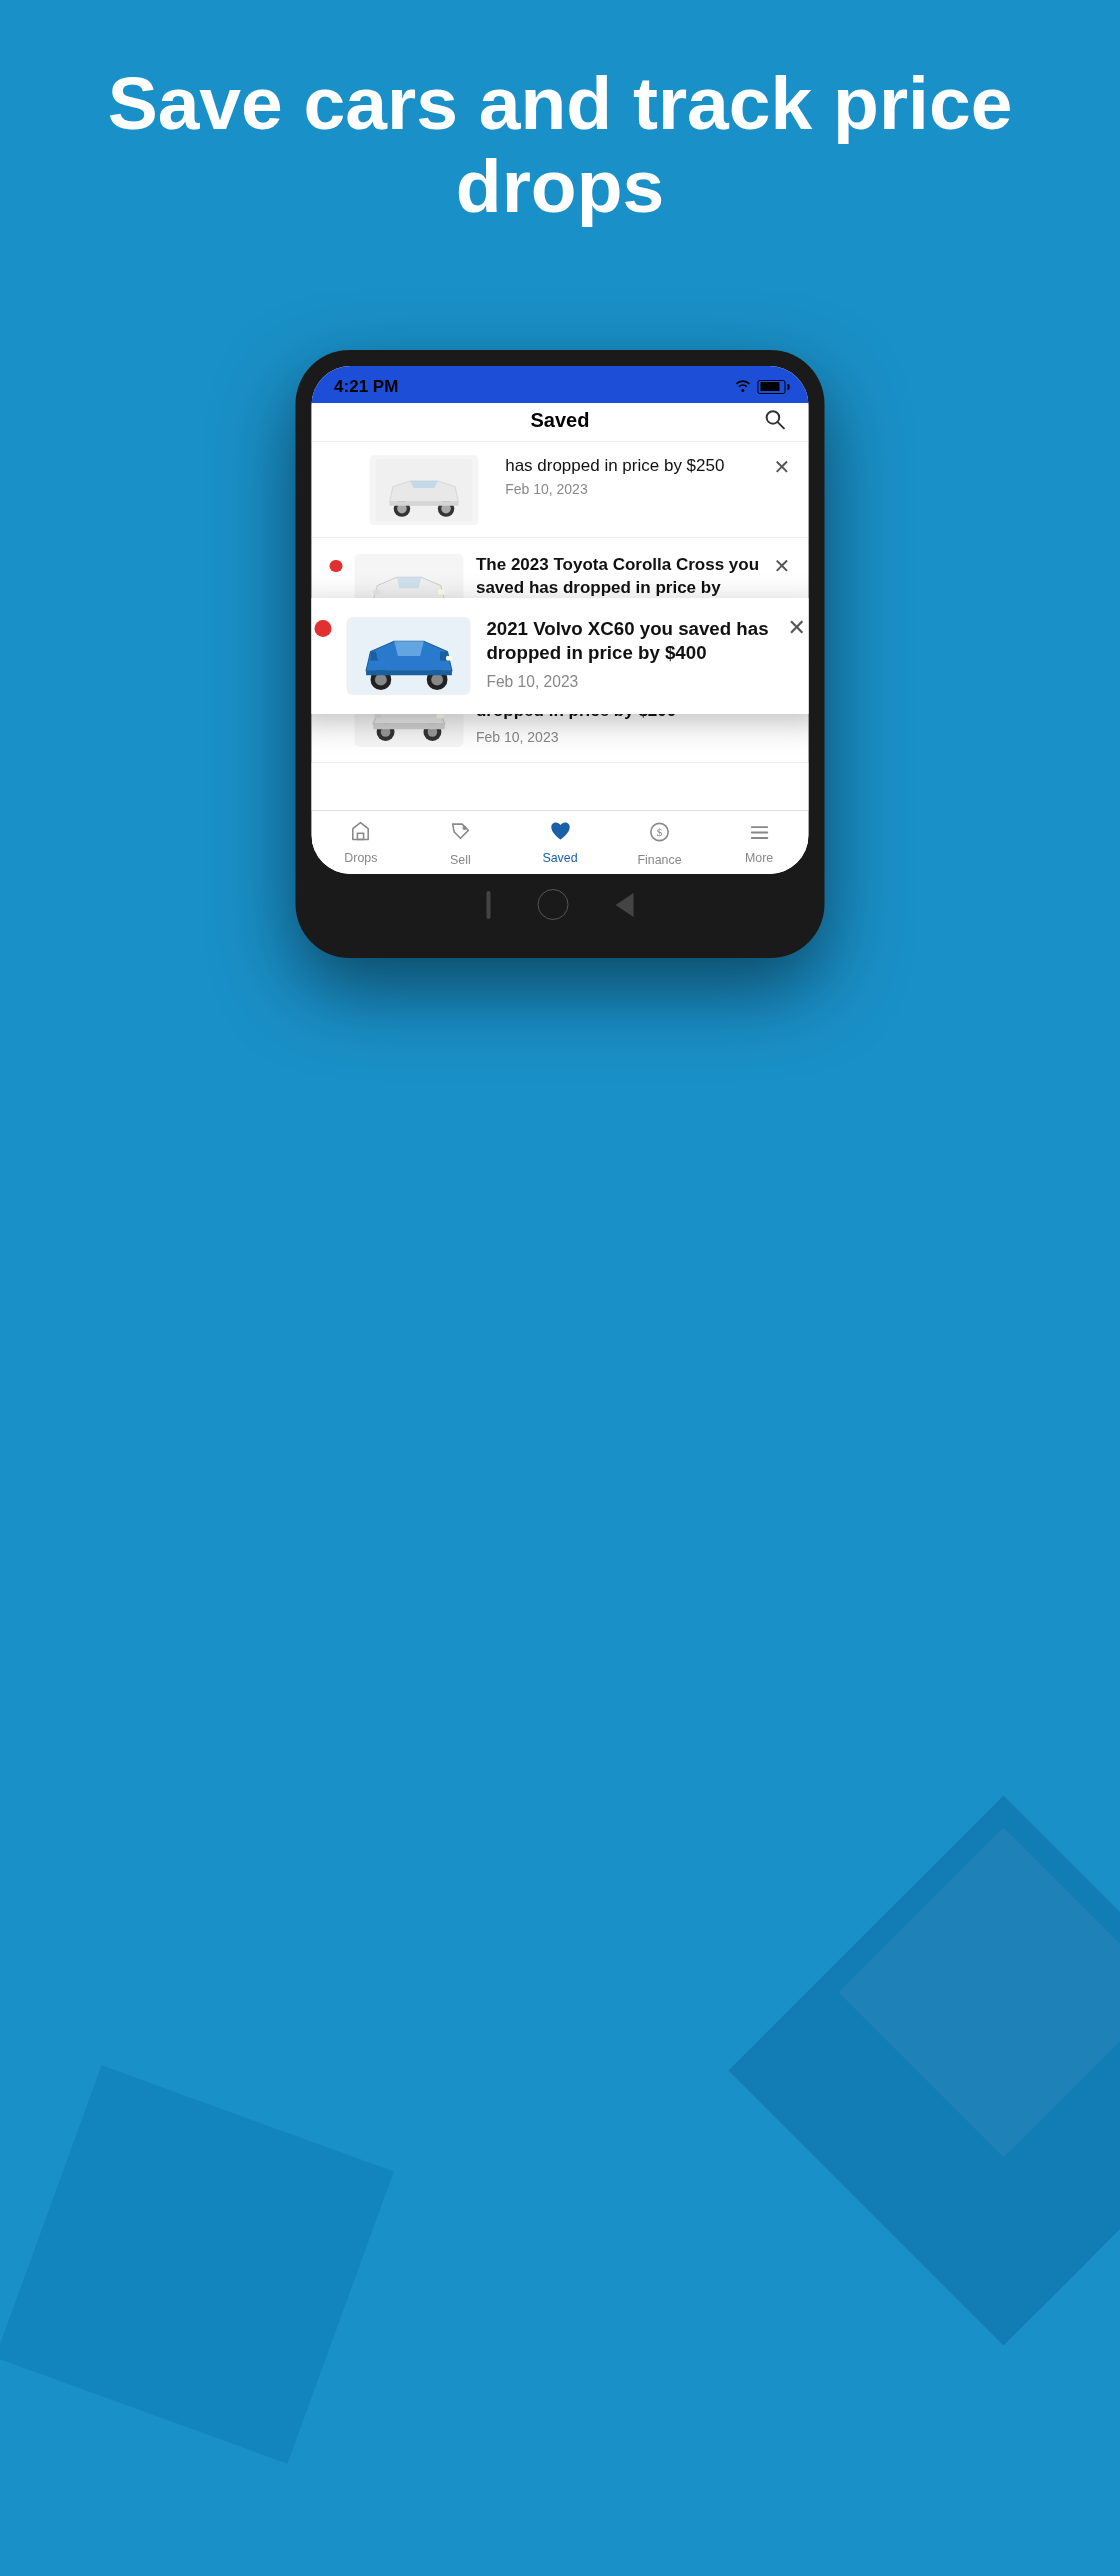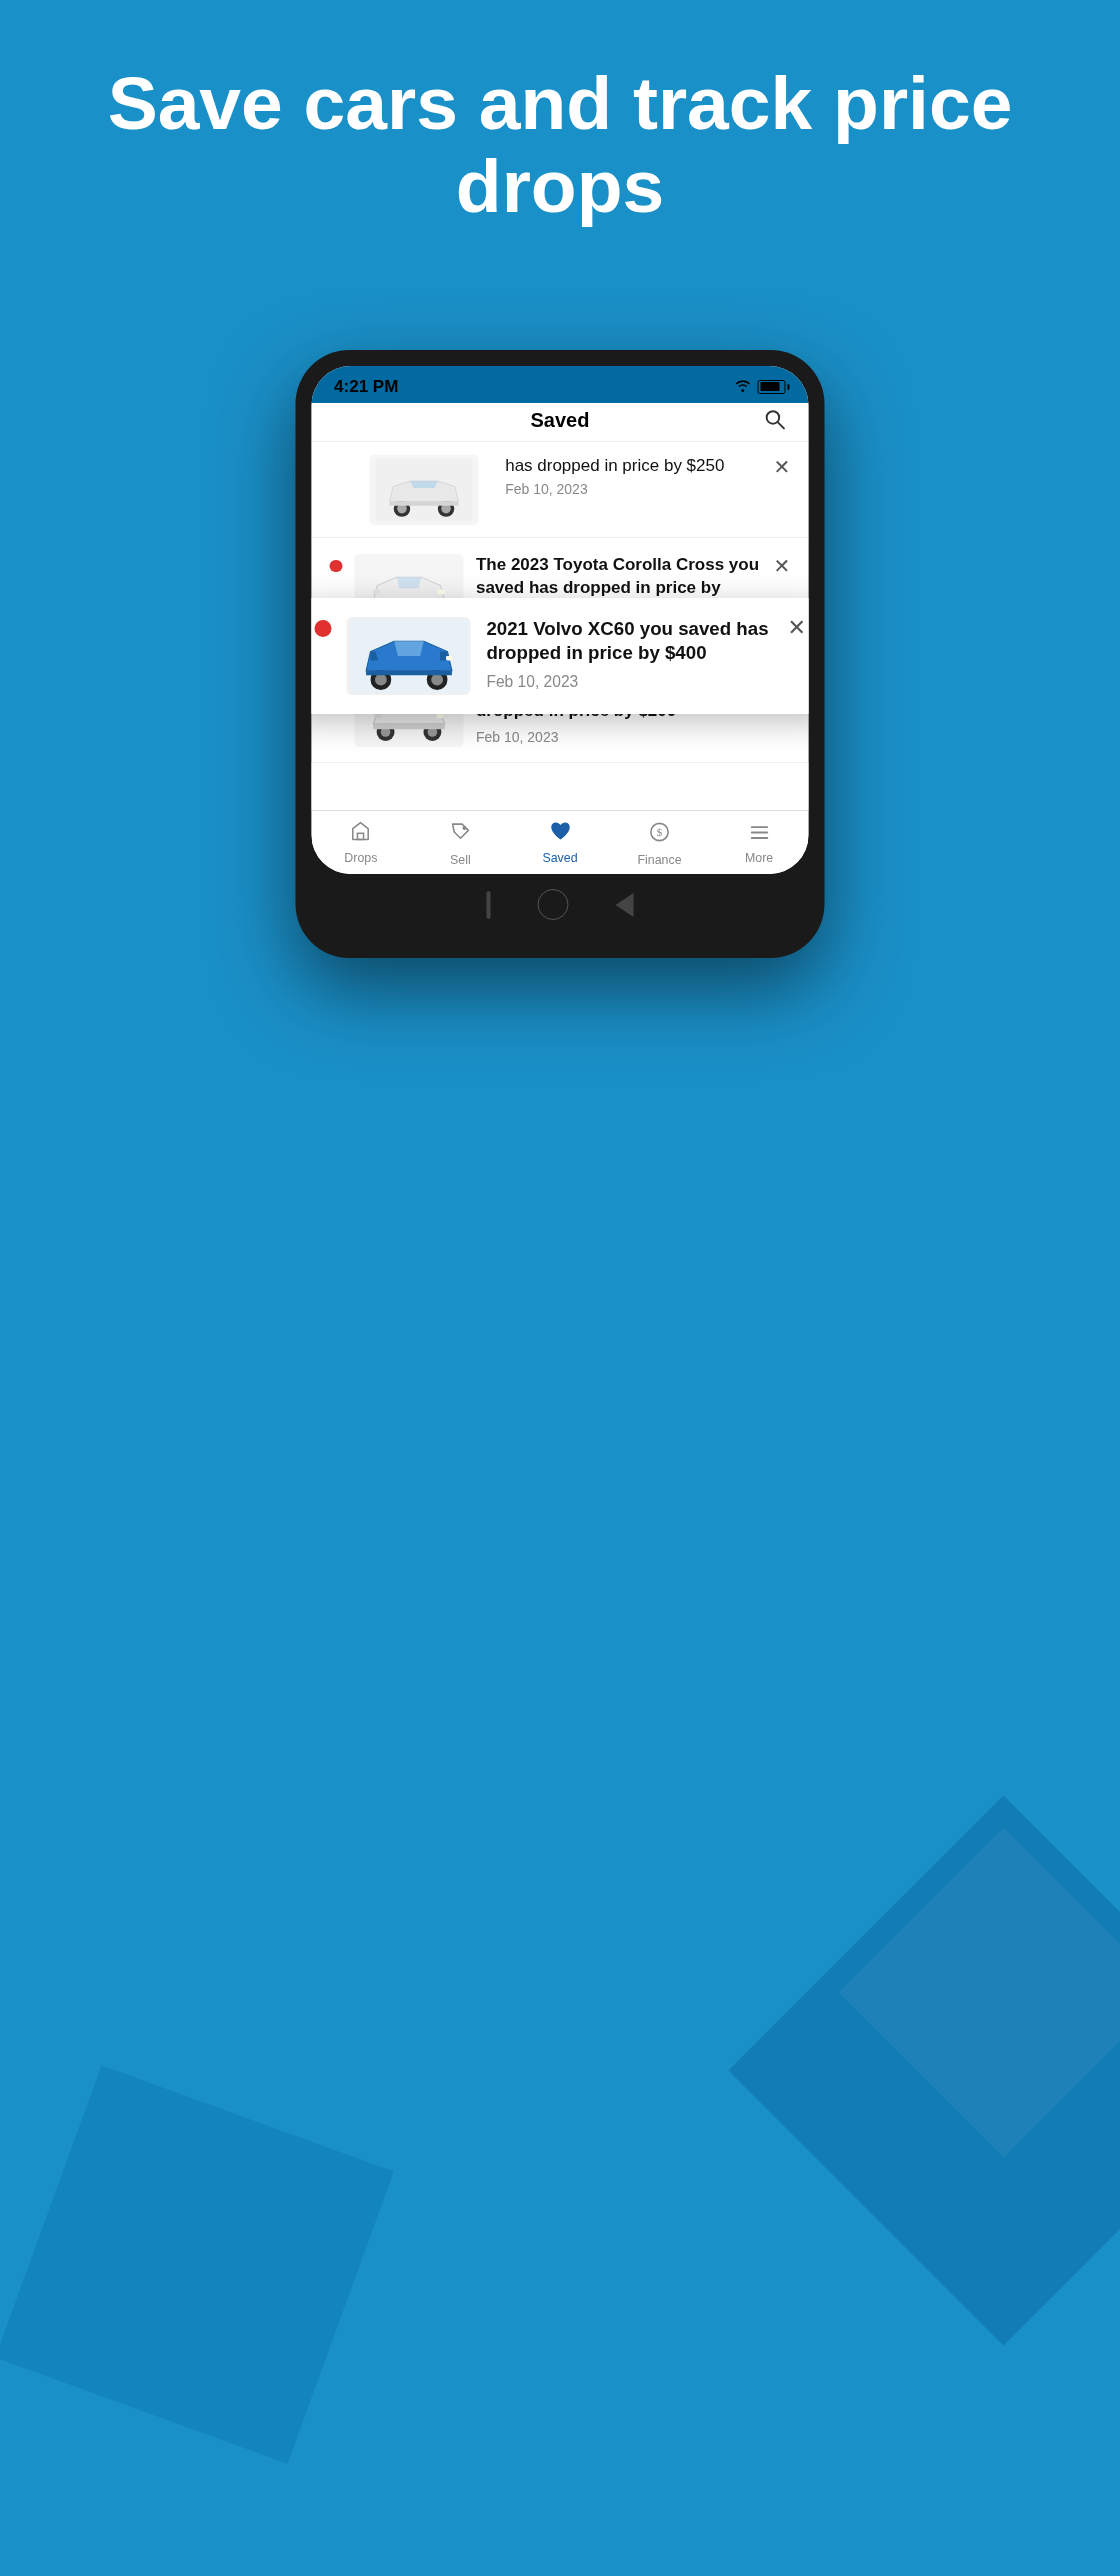--- a/index.html
+++ b/index.html
@@ -77,21 +77,21 @@
 
     .phone-screen {
       background: white;
       border-radius: 39px;
       overflow: hidden;
       position: relative;
     }
 
     
     .status-bar {
-      background: #0369a1;
+      background: #1d4ed8;
       padding: 11px 23px 6.2px;
       display: flex;
       justify-content: space-between;
       align-items: center;
     }
 
     .status-time {
       font-size: 17px;
       font-weight: 600;
       color: #000;

